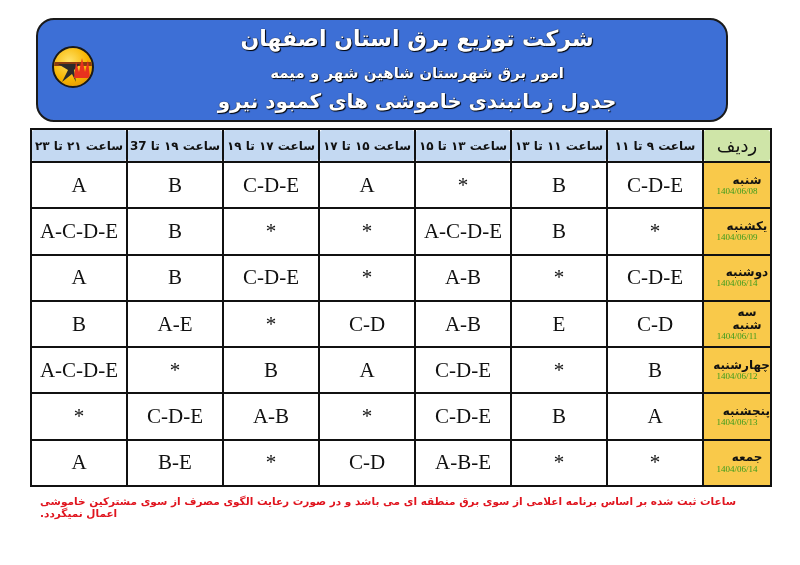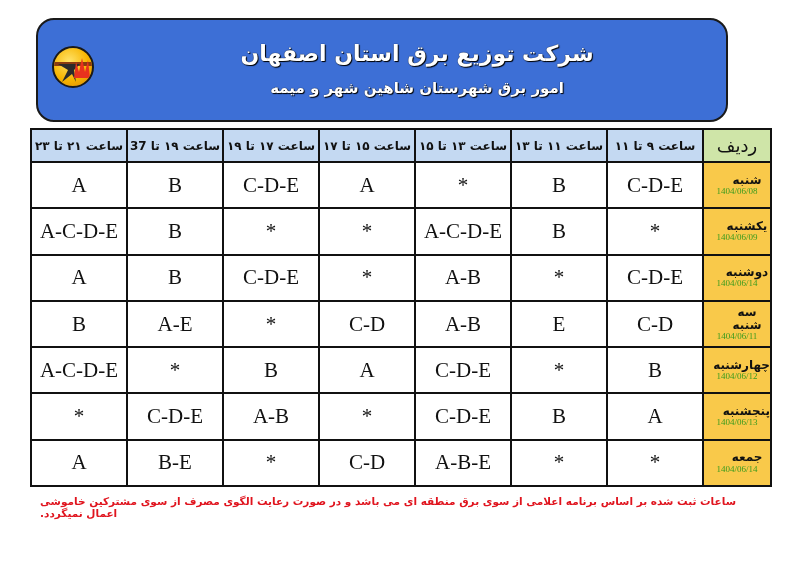--- a/index.html
+++ b/index.html
@@ -49,20 +49,21 @@
       border: 2px solid #111111;
       text-align: center;
       vertical-align: middle;
     }
     table.schedule th {
       height: 33px;
       background: #c4d9f2;
       font-size: 12px;
       font-weight: bold;
       color: #111;
+      border-radius: 6px;
     }
     table.schedule th.row-header {
       background: #cfe5a8;
       font-size: 18px;
       font-weight: normal;
     }
     table.schedule td {
       height: 46.3px;
       font-family: "Liberation Serif", serif;
       font-size: 21px;
@@ -109,20 +110,21 @@
   <div class="logo">
     <svg width="42" height="42" viewBox="0 0 42 42">
       <rect x="0" y="14" width="42" height="4" fill="#8a3b10"></rect>
       <path d="M4 16 L14 22 L8 34 L18 26 L22 34 L20 22 L26 16 Z" fill="#2b2b2b"></path>
       <path d="M20 30 L22 14 L25 24 L28 10 L31 24 L34 12 L36 30 Z" fill="#e8321e"></path>
     </svg>
   </div>
   <div class="header-text">
     <div class="title-main">شرکت توزیع برق استان اصفهان</div>
     <div class="title-sub">امور برق شهرستان شاهین شهر و میمه</div>
+    <div class="title-schedule">جدول زمانبندی خاموشی های کمبود نیرو</div>
   </div>
 </div>
 
 <table class="schedule">
   <colgroup>
     <col style="width:68px">
     <col style="width:96px">
       <col style="width:96px">
       <col style="width:96px">
     <col style="width:96px">

